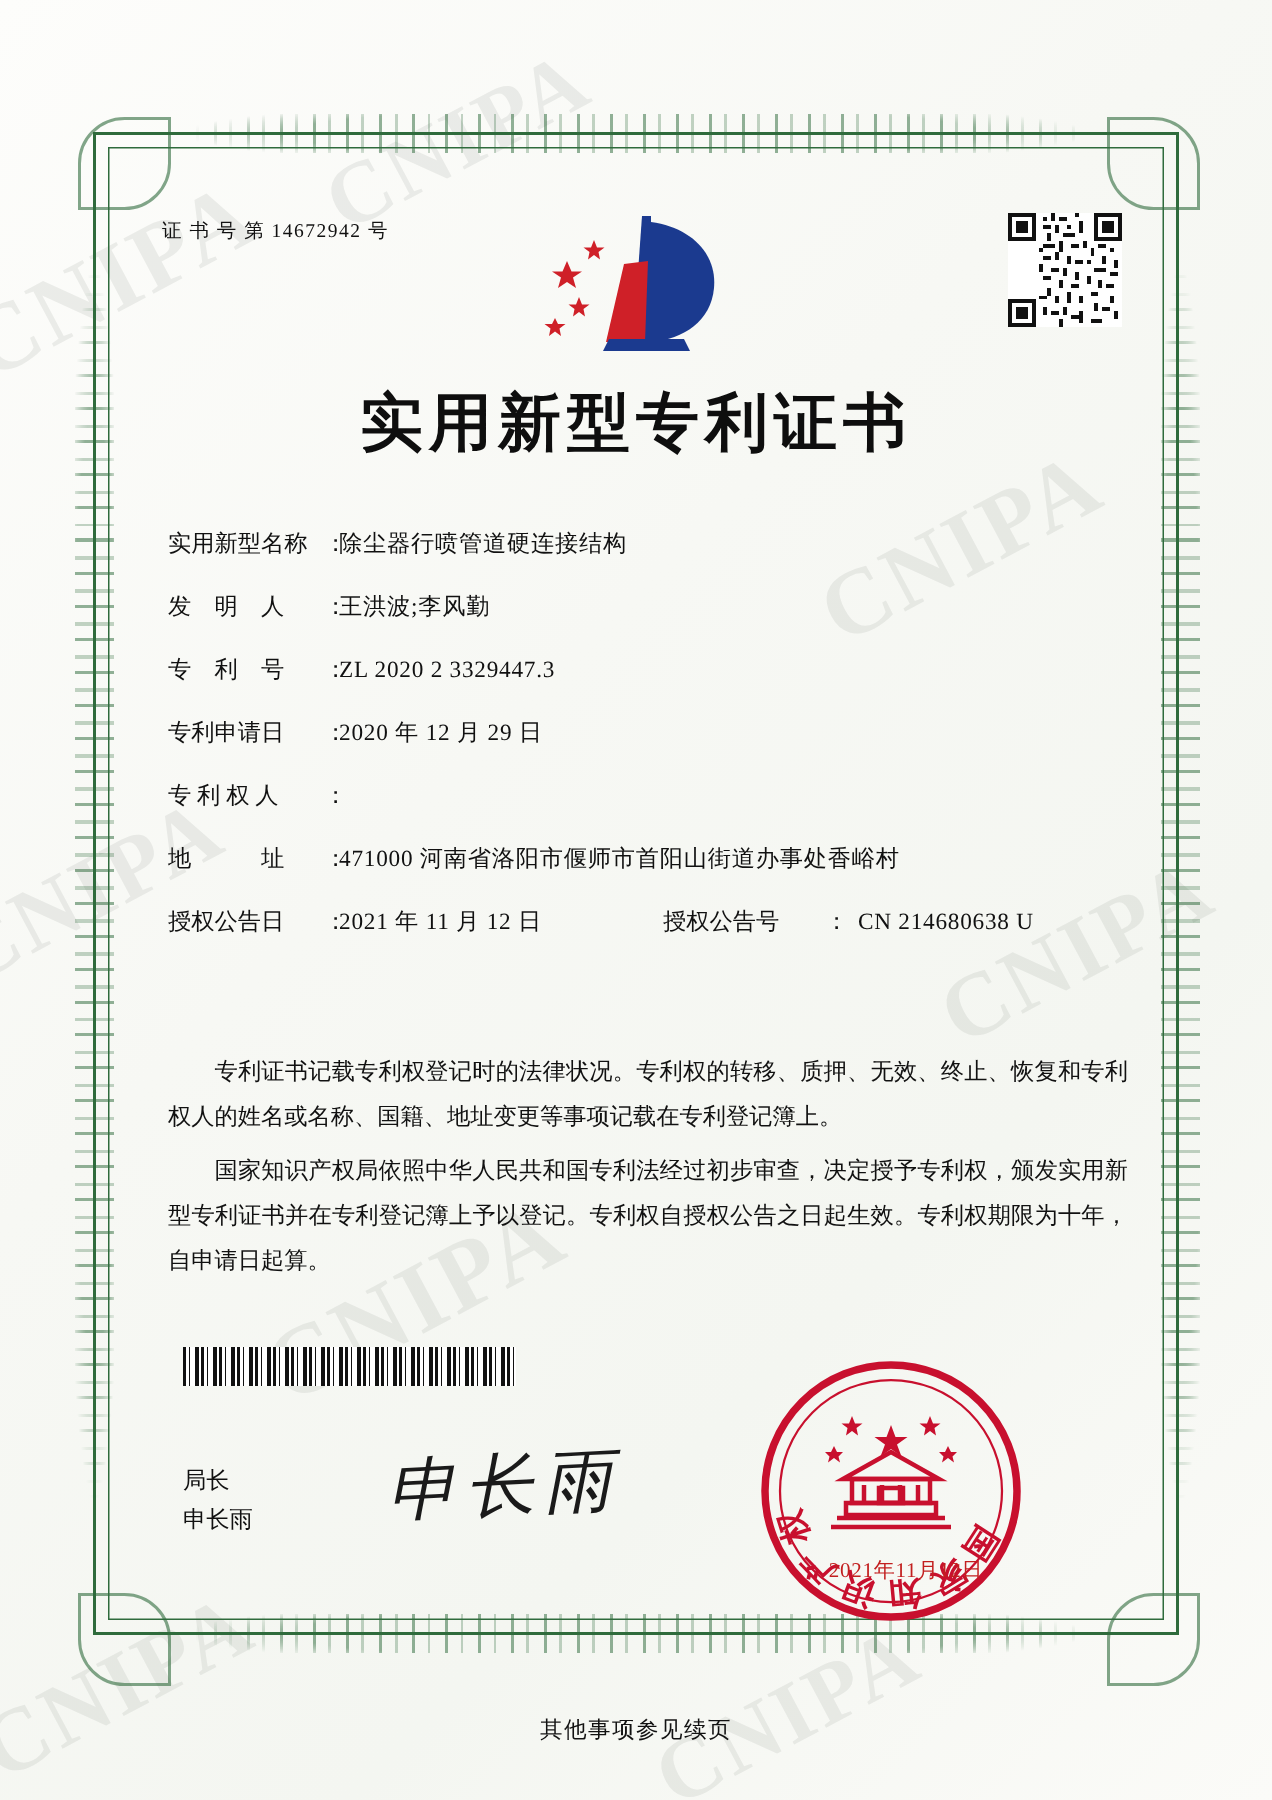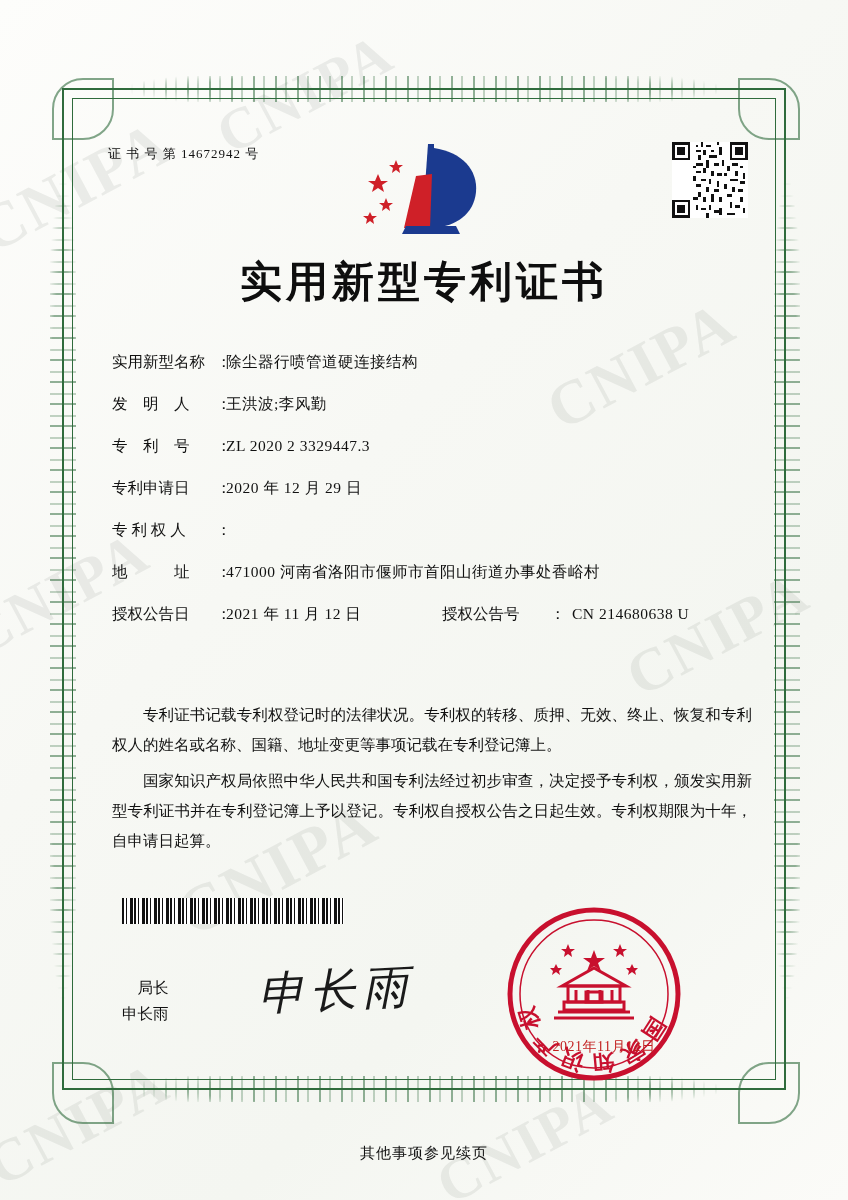--- a/index.html
+++ b/index.html
@@ -197,21 +197,20 @@
   }
 
   
   .sig-label {
     position: absolute;
     left: 122px;
     top: 975px;
     font-size: 15.5px;
     line-height: 26px;
     color: #111;
-    text-align: right;
   }
   .sig-hand {
     position: absolute;
     left: 258px;
     top: 960px;
     font-size: 46px;
     color: #1a1a1a;
     font-family: "Liberation Serif", serif;
     font-style: italic;
     letter-spacing: 6px;

